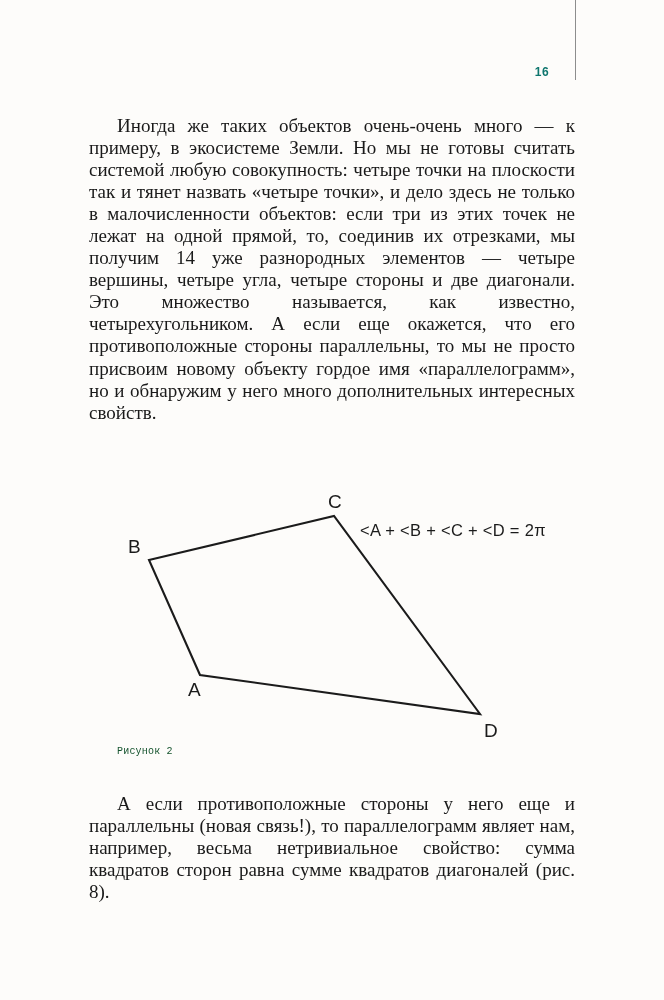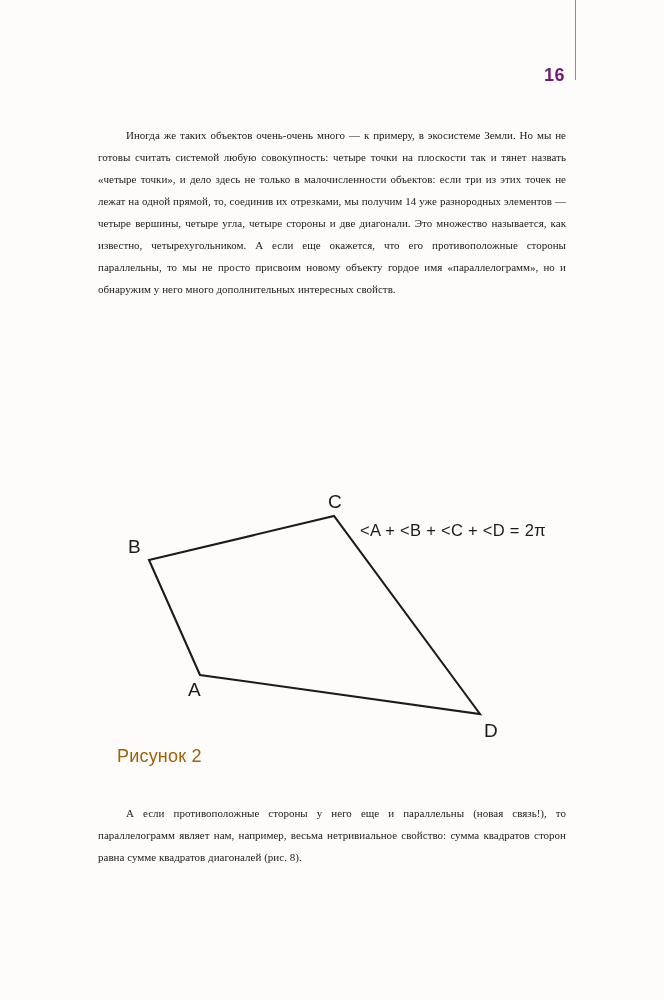--- a/index.html
+++ b/index.html
@@ -23,38 +23,38 @@
     top: 0;
     width: 1px;
     height: 80px;
     background: #8d8d8d;
   }
   .page-number {
     position: absolute;
     left: 519px;
     top: 65px;
     width: 46px;
-    text-align: right;
+    text-align: center;
     font-family: "Liberation Sans", sans-serif;
-    font-size: 18px;
+    font-size: 12px;
     font-weight: bold;
-    color: #701a75;
+    color: #0f766e;
     letter-spacing: 0.5px;
   }
 
   
   .column {
     position: absolute;
     left: 88px;
     top: 114px;
     width: 488px;
   }
   .para {
-    margin: 10px;
-    font-size: 11px;
+    margin: 1px;
+    font-size: 19px;
     line-height: 22.05px;
     color: #1a1a1a;
     text-align: justify;
     text-indent: 28px;
     text-justify: inter-word;
     word-spacing: 0.1px;
     hyphens: manual;
     font-family: Liberation Serif, serif;
   }
   .para + .para {
@@ -74,23 +74,23 @@
     left: 0;
     top: 0;
     width: 488px;
     height: 262px;
     display: block;
   }
   .figure-caption {
     position: absolute;
     left: 29px;
     top: 258px;
-    font-family: Liberation Sans, sans-serif;
-    font-size: 18px;
-    color: #a16207;
+    font-family: Liberation Mono, monospace;
+    font-size: 10px;
+    color: #14532d;
     letter-spacing: 0.2px;
   }
   .vertex-label {
     font-family: "Liberation Sans", sans-serif;
     font-size: 19px;
     fill: #1b1b1b;
   }
   .formula-label {
     font-family: "Liberation Sans", sans-serif;
     font-size: 16.5px;

